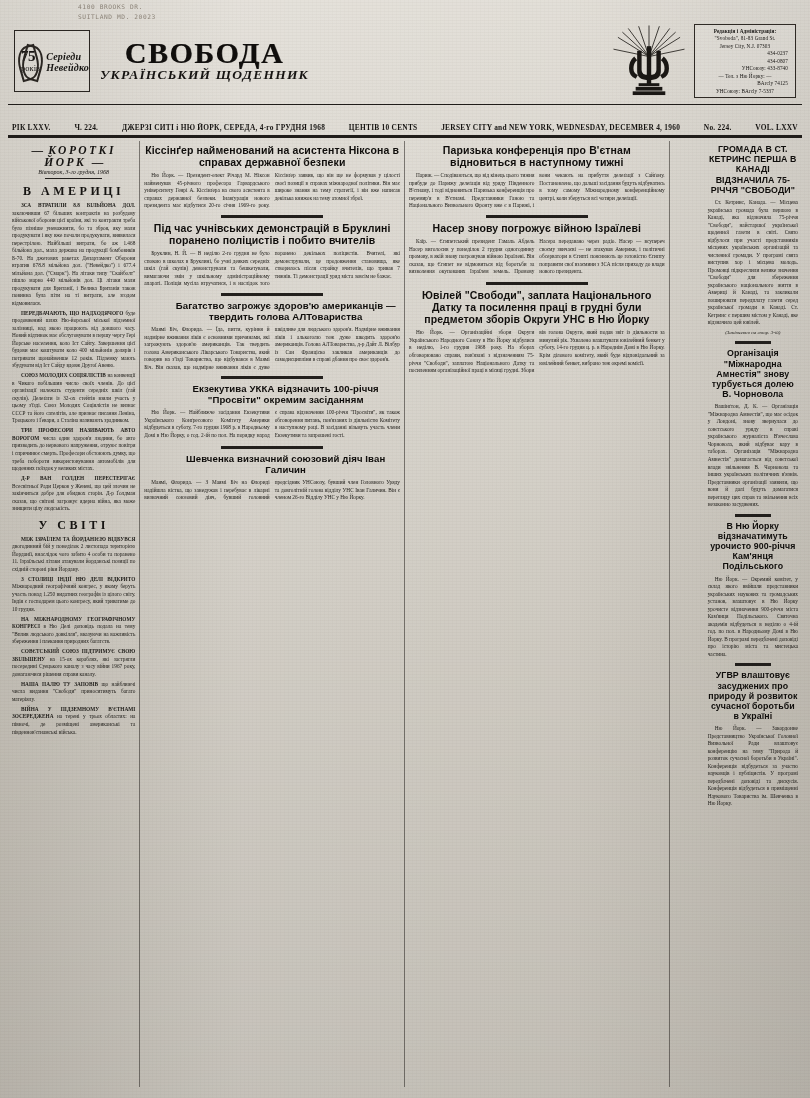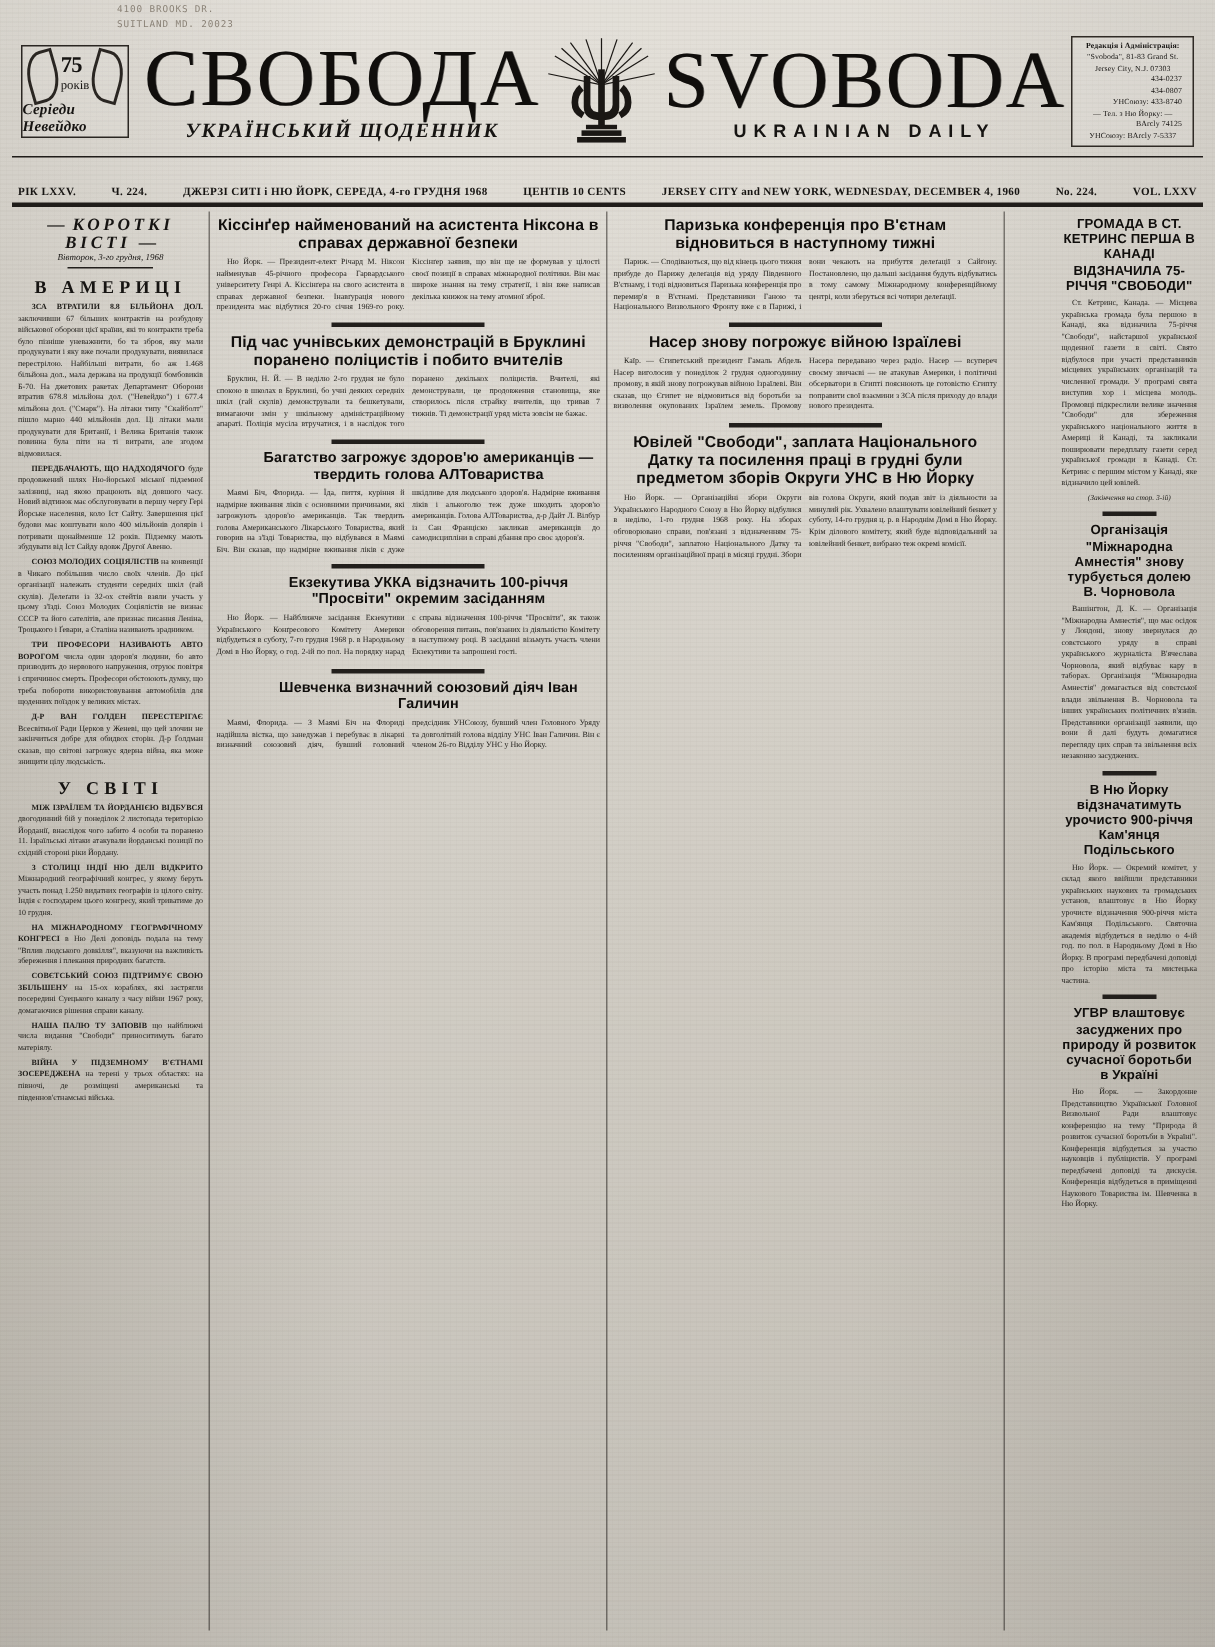--- a/index.html
+++ b/index.html
@@ -36,41 +36,41 @@
     color: #6b6154; opacity: .72;
   }
 
   
   .masthead {
     position: relative; display: flex; align-items: center;
     padding: 22px 6px 4px 6px; height: 104px;
   }
   .seal {
     width: 76px; height: 62px; border: 1.6px solid #2a2622;
-    display: flex; flex-direction: column; align-items: center; justify-content: center;
+    display: flex; align-items: center; justify-content: center;
     margin-right: 6px; position: relative; background: rgba(255,255,255,.08);
   }
   .seal .wreath { position: relative; width: 70px; height: 34px; display:flex; align-items:center; justify-content:center; }
   .seal .wreath:before, .seal .wreath:after {
     content: ""; position: absolute; top: 2px; width: 17px; height: 30px;
     border: 2.2px solid #2a2622; border-radius: 60% 0 60% 0;
   }
   .seal .wreath:before { left: 3px; transform: rotate(-16deg); }
   .seal .wreath:after  { right: 3px; transform: rotate(16deg) scaleX(-1); }
   .seal .y75 { font-weight: bold; font-size: 15px; line-height: 1; letter-spacing: -.5px; }
   .seal .yrs { font-size: 8.5px; line-height: 1.05; }
   .seal .slog {
     font-family: "Liberation Serif", serif; font-style: italic; font-weight: bold;
     font-size: 10px; margin-top: 2px; letter-spacing: .2px;
   }
   .nameplate { flex: 1; display: flex; align-items: center; justify-content: space-between; padding: 0 4px; }
   .np-left, .np-right { text-align: center; }
   .np-title {
     font-family: "Liberation Serif", "DejaVu Serif", serif;
-    font-weight: normal; font-size: 54px; line-height: .95; letter-spacing: 1.5px;
+    font-weight: bold; font-size: 30px; line-height: .95; letter-spacing: 1.5px;
     color: #100e0c; text-shadow: .5px 0 0 rgba(20,18,16,.55);
   }
   .np-title.latin { letter-spacing: 1px; }
   .np-sub {
     font-weight: bold; font-size: 13.5px; letter-spacing: 1.2px; margin-top: 0;
     font-style: italic;
   }
   .np-sub.latin { font-family: "Liberation Sans", sans-serif; font-style: normal; letter-spacing: 4.6px; font-size: 12px; }
   .trident { width: 78px; height: 74px; margin: 0 2px; display: block; }
 
@@ -184,24 +184,20 @@
           <path d="M34 36 h6 v26 q0 7 10 7 q10 0 10-7 V36 h6 v28 q0 12-16 12 q-16 0-16-12 Z"></path>
           <rect x="47" y="30" width="6" height="52"></rect>
           <path d="M30 44 q-7 6-7 16 q0 10 9 14 l3-5 q-6-3-6-9 q0-7 5-11 Z"></path>
           <path d="M70 44 q7 6 7 16 q0 10-9 14 l-3-5 q6-3 6-9 q0-7-5-11 Z"></path>
           <rect x="36" y="80" width="28" height="4"></rect>
           <rect x="32" y="85" width="36" height="5"></rect>
           <rect x="28" y="91" width="44" height="5"></rect>
         </g>
       </svg>
 
-      <div class="np-right">
-        <div class="np-title latin">SVOBODA</div>
-        <div class="np-sub latin">UKRAINIAN DAILY</div>
-      </div>
     </div>
 
     <div class="contactbox">
       <span class="r hdr">Редакція і Адміністрація:</span>
       <span class="r">"Svoboda", 81-83 Grand St.</span>
       <span class="r">Jersey City, N.J. 07303</span>
       <span class="r right">434-0237</span>
       <span class="r right">434-0807</span>
       <span class="r right">УНСоюзу: 433-8740</span>
       <span class="r">— Тел. з Ню Йорку: —</span>
@@ -217,21 +213,21 @@
     <span>ЦЕНТІВ 10 CENTS</span>
     <span>JERSEY CITY and NEW YORK, WEDNESDAY, DECEMBER 4, 1960</span>
     <span>No. 224.</span>
     <span>VOL. LXXV</span>
   </div>
 
   <div class="columns">
 
     <div class="col">
       <div class="kicker">
-        <span class="dash">—</span> <span>КОРОТКІ ВІСТІ</span> <span class="dash">—</span>
+        <span class="dash">—</span> <span>КОРОТКІ ЙОРК</span> <span class="dash">—</span>
       </div>
       <div class="kdate">Вівторок, 3-го грудня, 1968</div>
       <hr class="hr-short">
       <div class="secthead">В АМЕРИЦІ</div>
       <div class="body">
         <p class="lead"><b class="caps">ЗСА ВТРАТИЛИ 8.8 БІЛЬЙОНА ДОЛ.</b> <span>заключивши 67 більших контрактів на розбудову військової оборони цієї країни, які то контракти треба було пізніше уневажнити, бо та зброя, яку мали продукувати і яку вже почали продукувати, виявилася перестрілою. Найбільші витрати, бо аж 1.468 більйона дол., мала держава на продукції бомбовиків Б-70. На джетових ракетах Департамент Оборони втратив 678.8 мільйона дол. ("Невейдко") і 677.4 мільйона дол. ("Смарк"). На літаки типу "Скайболт" пішло марно 440 мільйонів дол. Ці літаки мали продукувати для Британії, і Велика Британія також повинна була піти на ті витрати, але згодом відмовилася.</span></p>
         <p class="lead"><b class="caps">ПЕРЕДБАЧАЮТЬ, ЩО НАДХОДЯЧОГО</b> <span>буде продовжений шлях Ню-йорської міської підземної залізниці, над якою працюють від довшого часу. Новий відтинок має обслуговувати в першу чергу Гері Йорське населення, коло Іст Сайту. Завершення цієї будови має коштувати коло 400 мільйонів долярів і потривати щонайменше 12 років. Підземку мають збудувати від Іст Сайду вдовж Другої Авеню.</span></p>
         <p class="lead"><b class="caps">СОЮЗ МОЛОДИХ СОЦІЯЛІСТІВ</b> <span>на конвенції в Чикаго побільшив число своїх членів. До цієї організації належать студенти середніх шкіл (гай скулів). Делеґати із 32-ох стейтів взяли участь у цьому з'їзді. Союз Молодих Соціялістів не визнає СССР та його сателітів, але признає писання Леніна, Троцького і Ґевари, а Сталіна називають зрадником.</span></p>
         <p class="lead"><b class="caps">ТРИ ПРОФЕСОРИ НАЗИВАЮТЬ АВТО ВОРОГОМ</b> <span>числа один здоров'я людини, бо авто призводить до нервового напруження, отруює повітря і спричинює смерть. Професори обстоюють думку, що треба побороти використовування автомобілів для щоденних поїздок у великих містах.</span></p>
         <p class="lead"><b class="caps">Д-Р ВАН ГОЛДЕН ПЕРЕСТЕРІГАЄ</b> <span>Всесвітньої Ради Церков у Женеві, що цей злочин не закінчиться добре для обидвох сторін. Д-р Ґолдман сказав, що світові загрожує ядерна війна, яка може знищити цілу людськість.</span></p>

